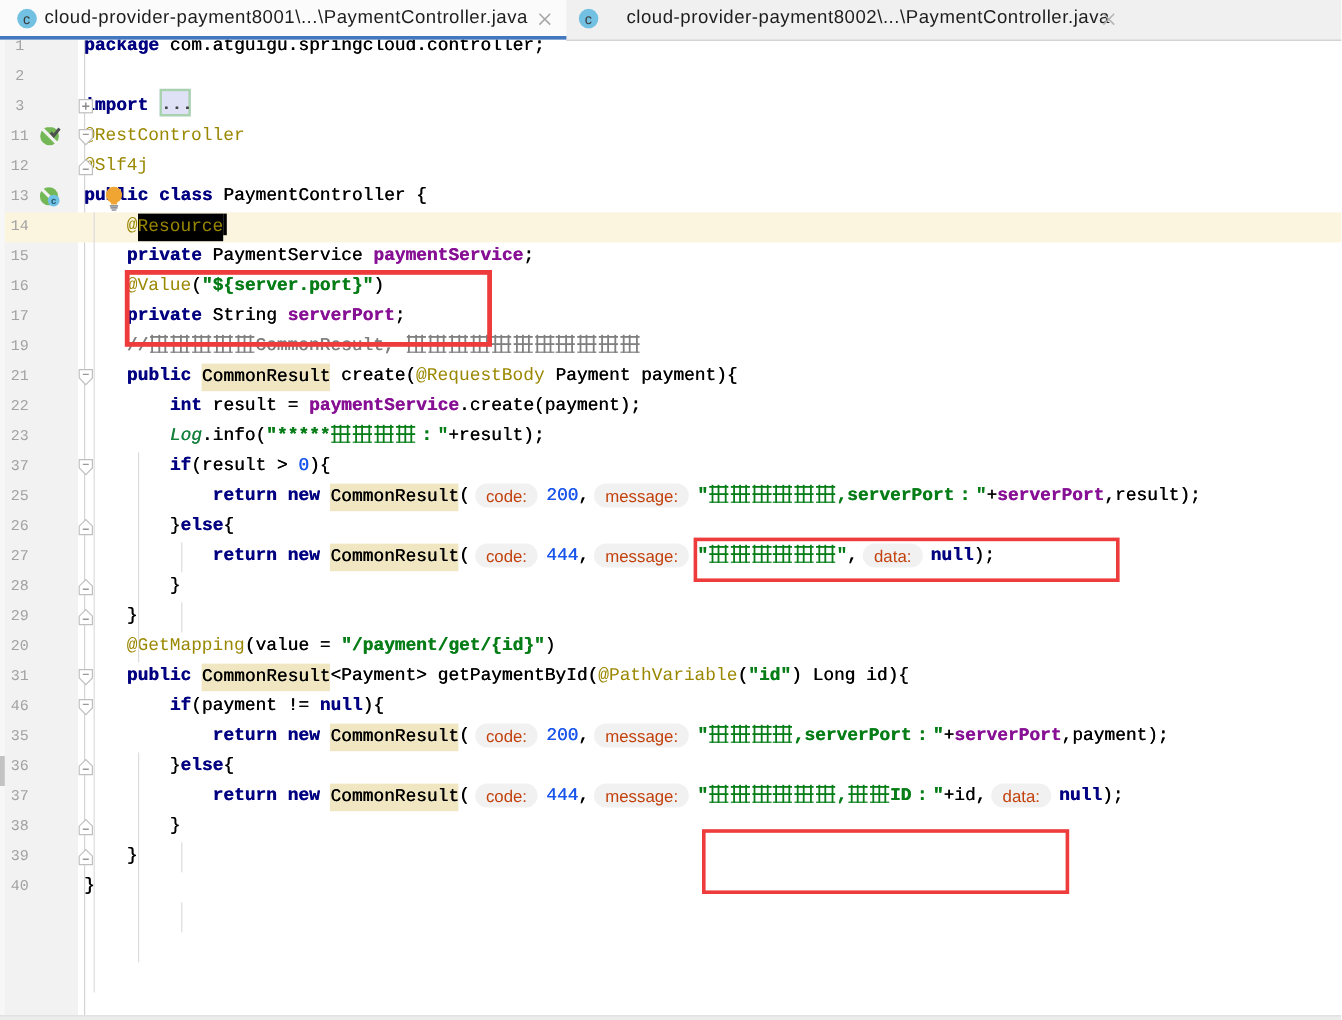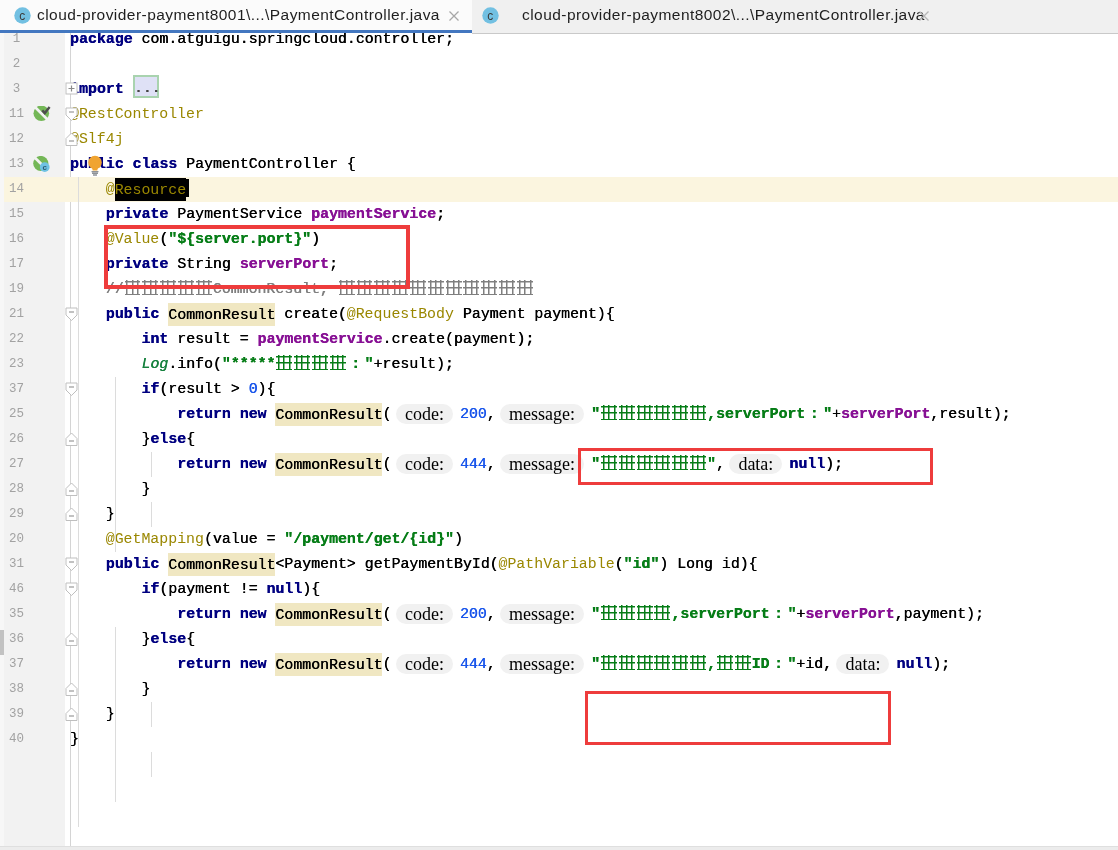--- a/index.html
+++ b/index.html
@@ -22,22 +22,22 @@
 .nu{color:#1A56EB}
 .f{color:#871094;font-weight:bold}
 .fi{color:#15803d;font-weight:normal;font-style:italic}
 .cm{color:#7F7F7F;}
 .hl{background:#F0E7C2;padding:3.5px 0}
 .res{background:#000000;padding:3.5px 0}
 
 .caret{display:inline-block;width:2.5px;height:18.5px;background:#000;vertical-align:-4px}
 
 .h{display:inline-block;height:20px;line-height:20px;padding:0 9px;margin:0 7px 0 4.5px;
-  border-radius:10px;background:#F1F1F1;color:#000000;font-size:18px;vertical-align:middle;font-weight:normal;
-  font-family:Liberation Serif, serif;text-shadow:none}
+  border-radius:10px;background:#F1F1F1;color:#c2410c;font-size:14px;vertical-align:middle;font-weight:normal;
+  font-family:Liberation Sans, sans-serif;text-shadow:none}
 
 i.cj{display:inline-block;width:15.9px;height:14.6px;margin:0 0.98px;vertical-align:-2px;font-style:normal;
 background:
  linear-gradient(currentColor,currentColor) 0 0.5px/100% 1.5px no-repeat,
  linear-gradient(currentColor,currentColor) 0 7px/100% 1.5px no-repeat,
  linear-gradient(currentColor,currentColor) 0 13.1px/100% 1.5px no-repeat,
  linear-gradient(currentColor,currentColor) 1.8px 0/1.5px 100% no-repeat,
  linear-gradient(currentColor,currentColor) 7.2px 0/1.5px 100% no-repeat,
  linear-gradient(currentColor,currentColor) 12.6px 0/1.5px 100% no-repeat}
 

